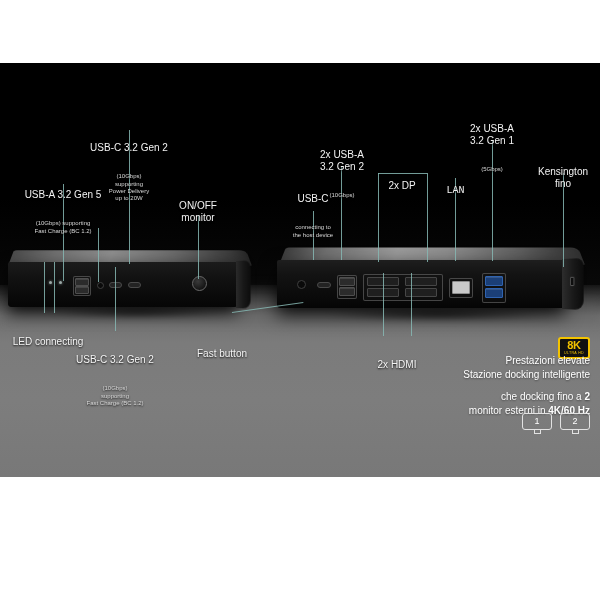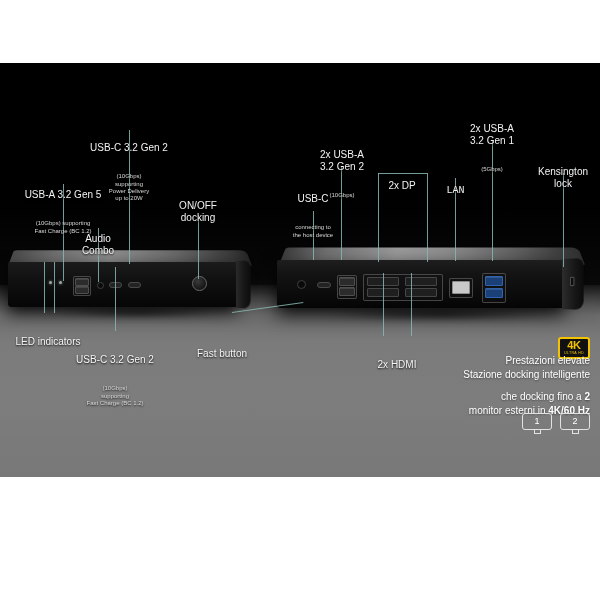--- a/index.html
+++ b/index.html
@@ -370,32 +370,28 @@
     </div>
 
     <div class="callout" style="left:79px;top:59px;width:100px;">
       <span class="t1">USB-C 3.2 Gen 2</span>
       <span class="t2">(10Gbps)
 supporting
 Power Delivery
 up to 20W</span>
     </div>
 
-    <div class="callout" style="left:68px;top:150px;width:60px;">
-      <span class="t1">Audio
-Combo</span>
-    </div>
 
     <div class="callout" style="left:168px;top:117px;width:60px;">
       <span class="t1">ON/OFF
-docking</span>
+monitor</span>
     </div>
 
     <div class="callout dark-on-gray" style="left:8px;top:253px;width:80px;">
-      <span class="t1">LED indicators</span>
+      <span class="t1">LED connecting</span>
     </div>
 
     <div class="callout dark-on-gray" style="left:65px;top:271px;width:100px;">
       <span class="t1">USB-C 3.2 Gen 2</span>
       <span class="t2">(10Gbps)
 supporting
 Fast Charge (BC 1.2)</span>
     </div>
 
     <div class="callout dark-on-gray" style="left:177px;top:265px;width:90px;">
@@ -423,29 +419,29 @@
     </div>
 
     <div class="callout" style="left:453px;top:40px;width:78px;">
       <span class="t1">2x USB-A
 3.2 Gen 1</span>
       <span class="t2">(5Gbps)</span>
     </div>
 
     <div class="callout" style="left:526px;top:83px;width:74px;">
       <span class="t1">Kensington
-lock</span>
+fino</span>
     </div>
 
     <div class="callout dark-on-gray" style="left:357px;top:276px;width:80px;">
       <span class="t1">2x HDMI</span>
     </div>
 
     <div id="badge-4k">
-      <span class="big">4K</span>
+      <span class="big">8K</span>
       <span class="small">ULTRA HD</span>
     </div>
 
     <div id="marketing">
       <div>Prestazioni elevate</div>
       <div>Stazione docking intelligente</div>
       <div class="line2">
         <span>che docking fino a </span><b>2</b>
       </div>
       <div>

